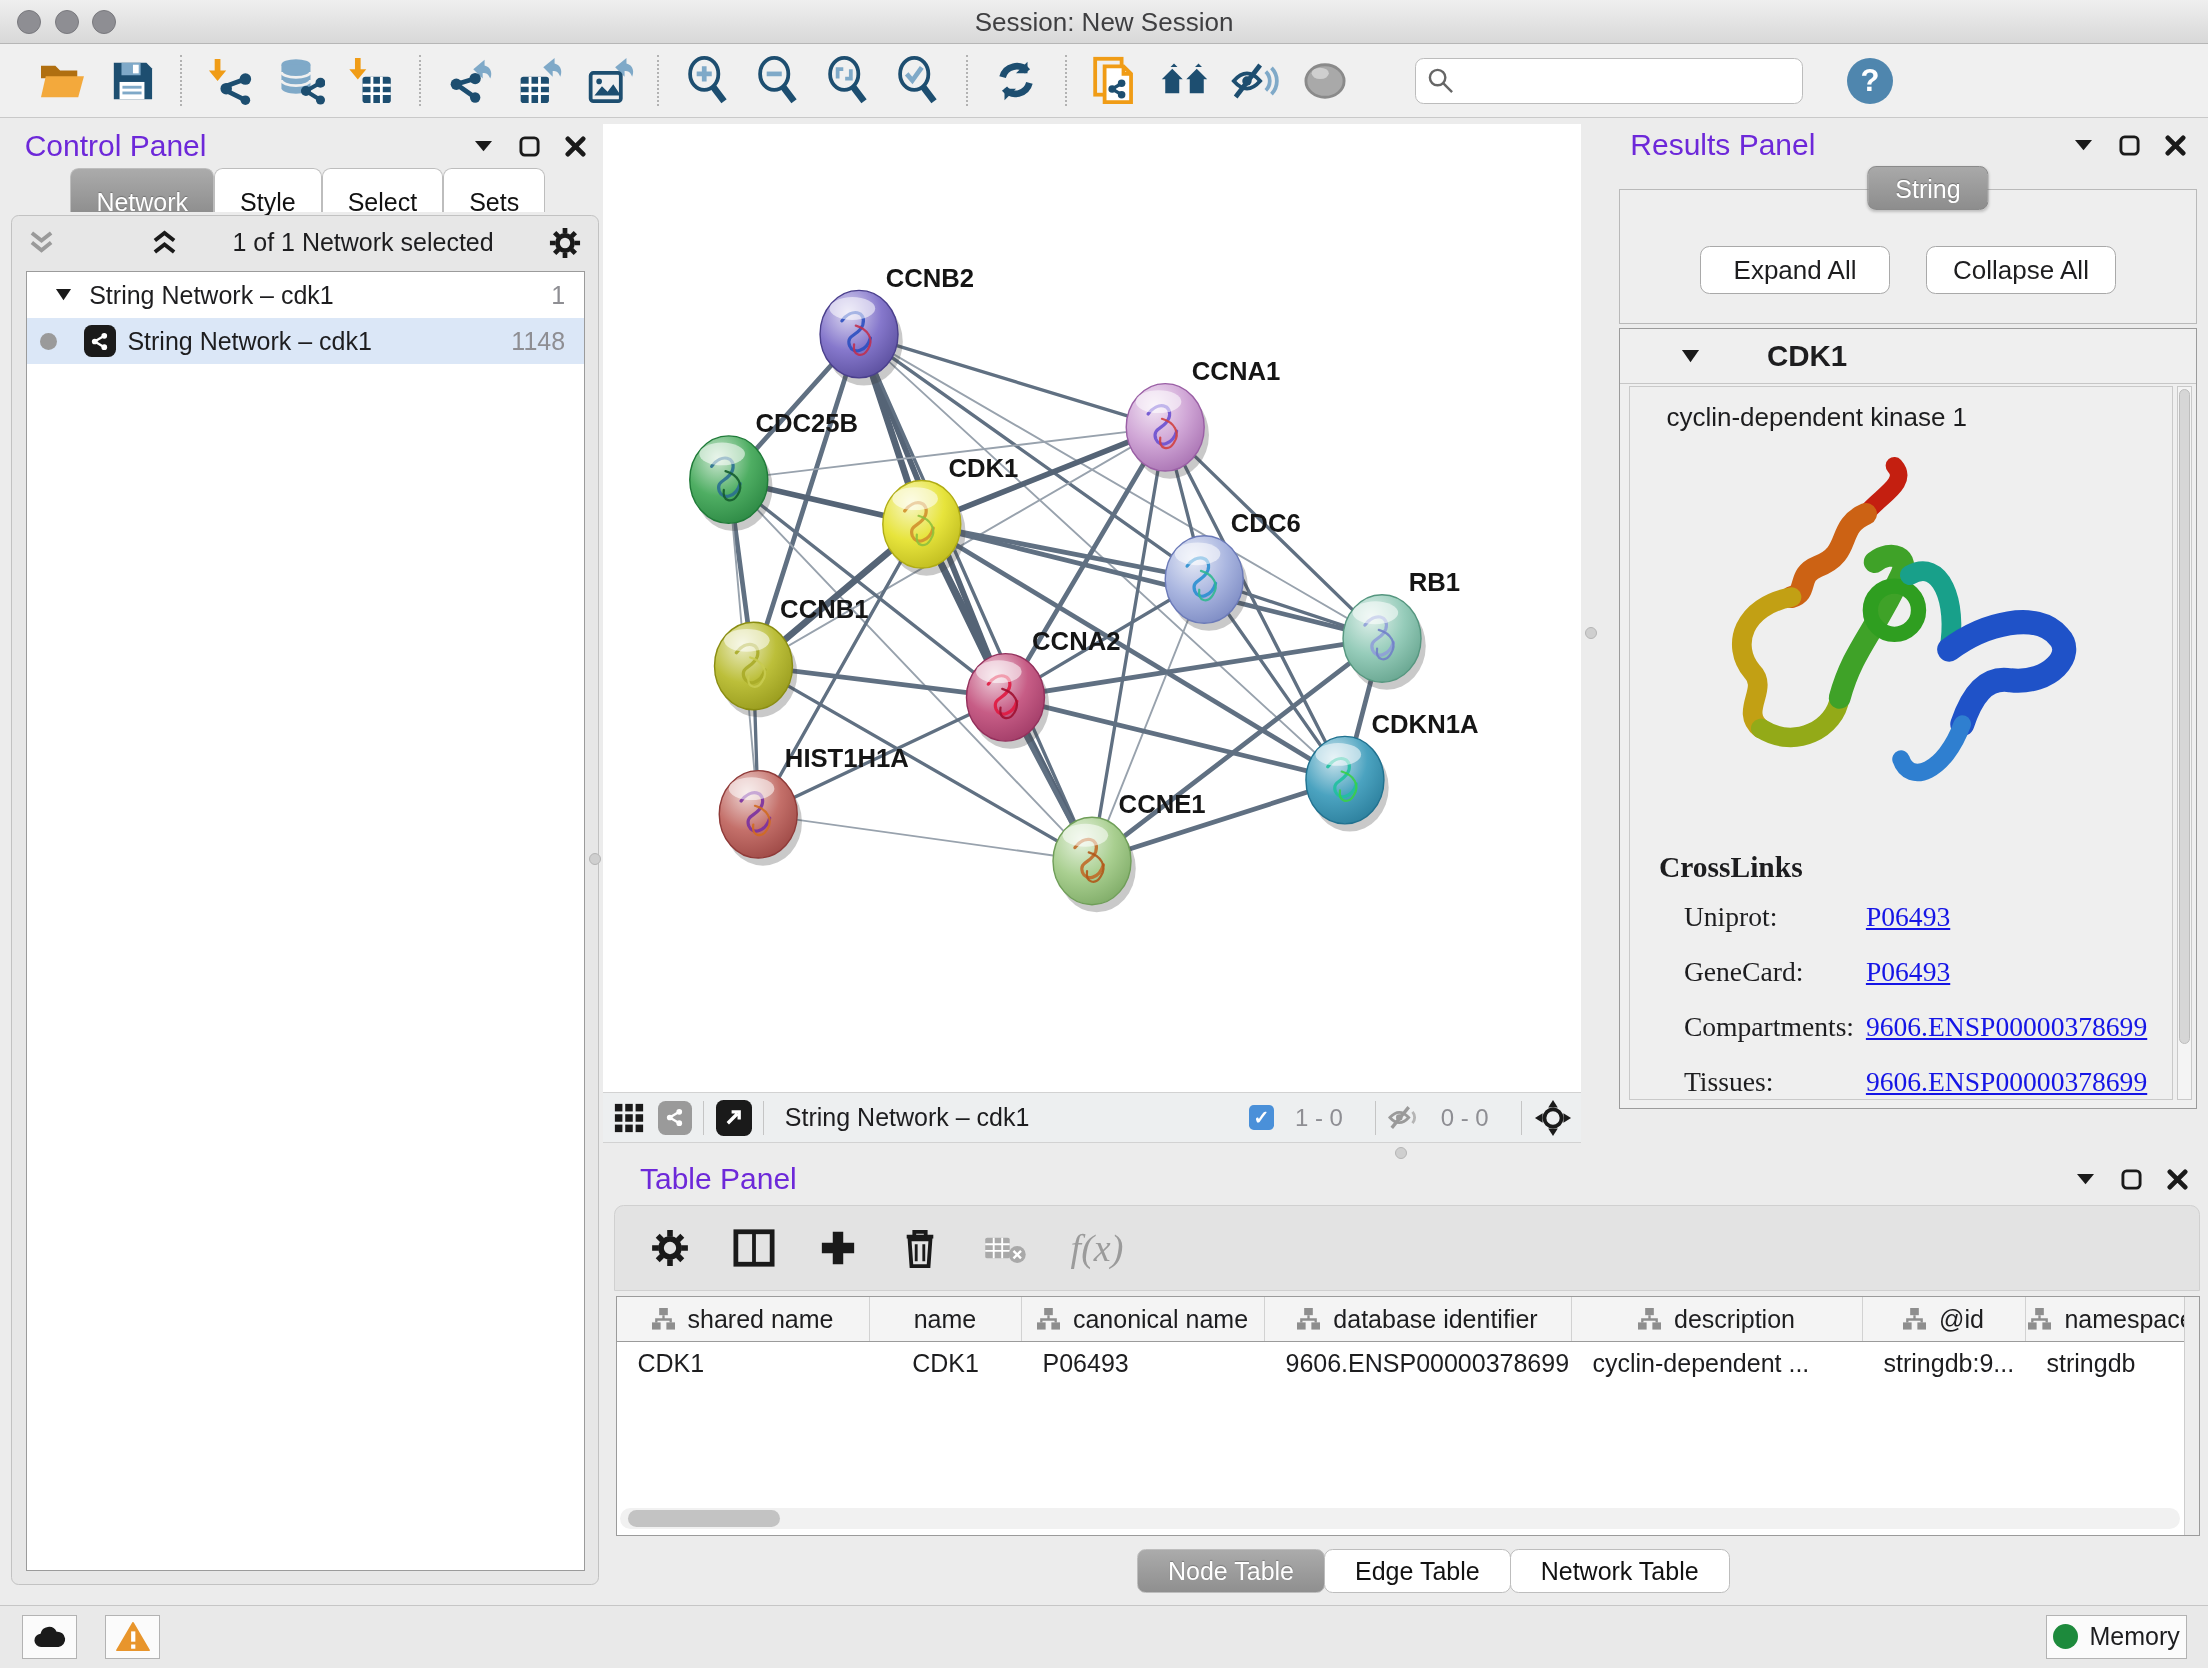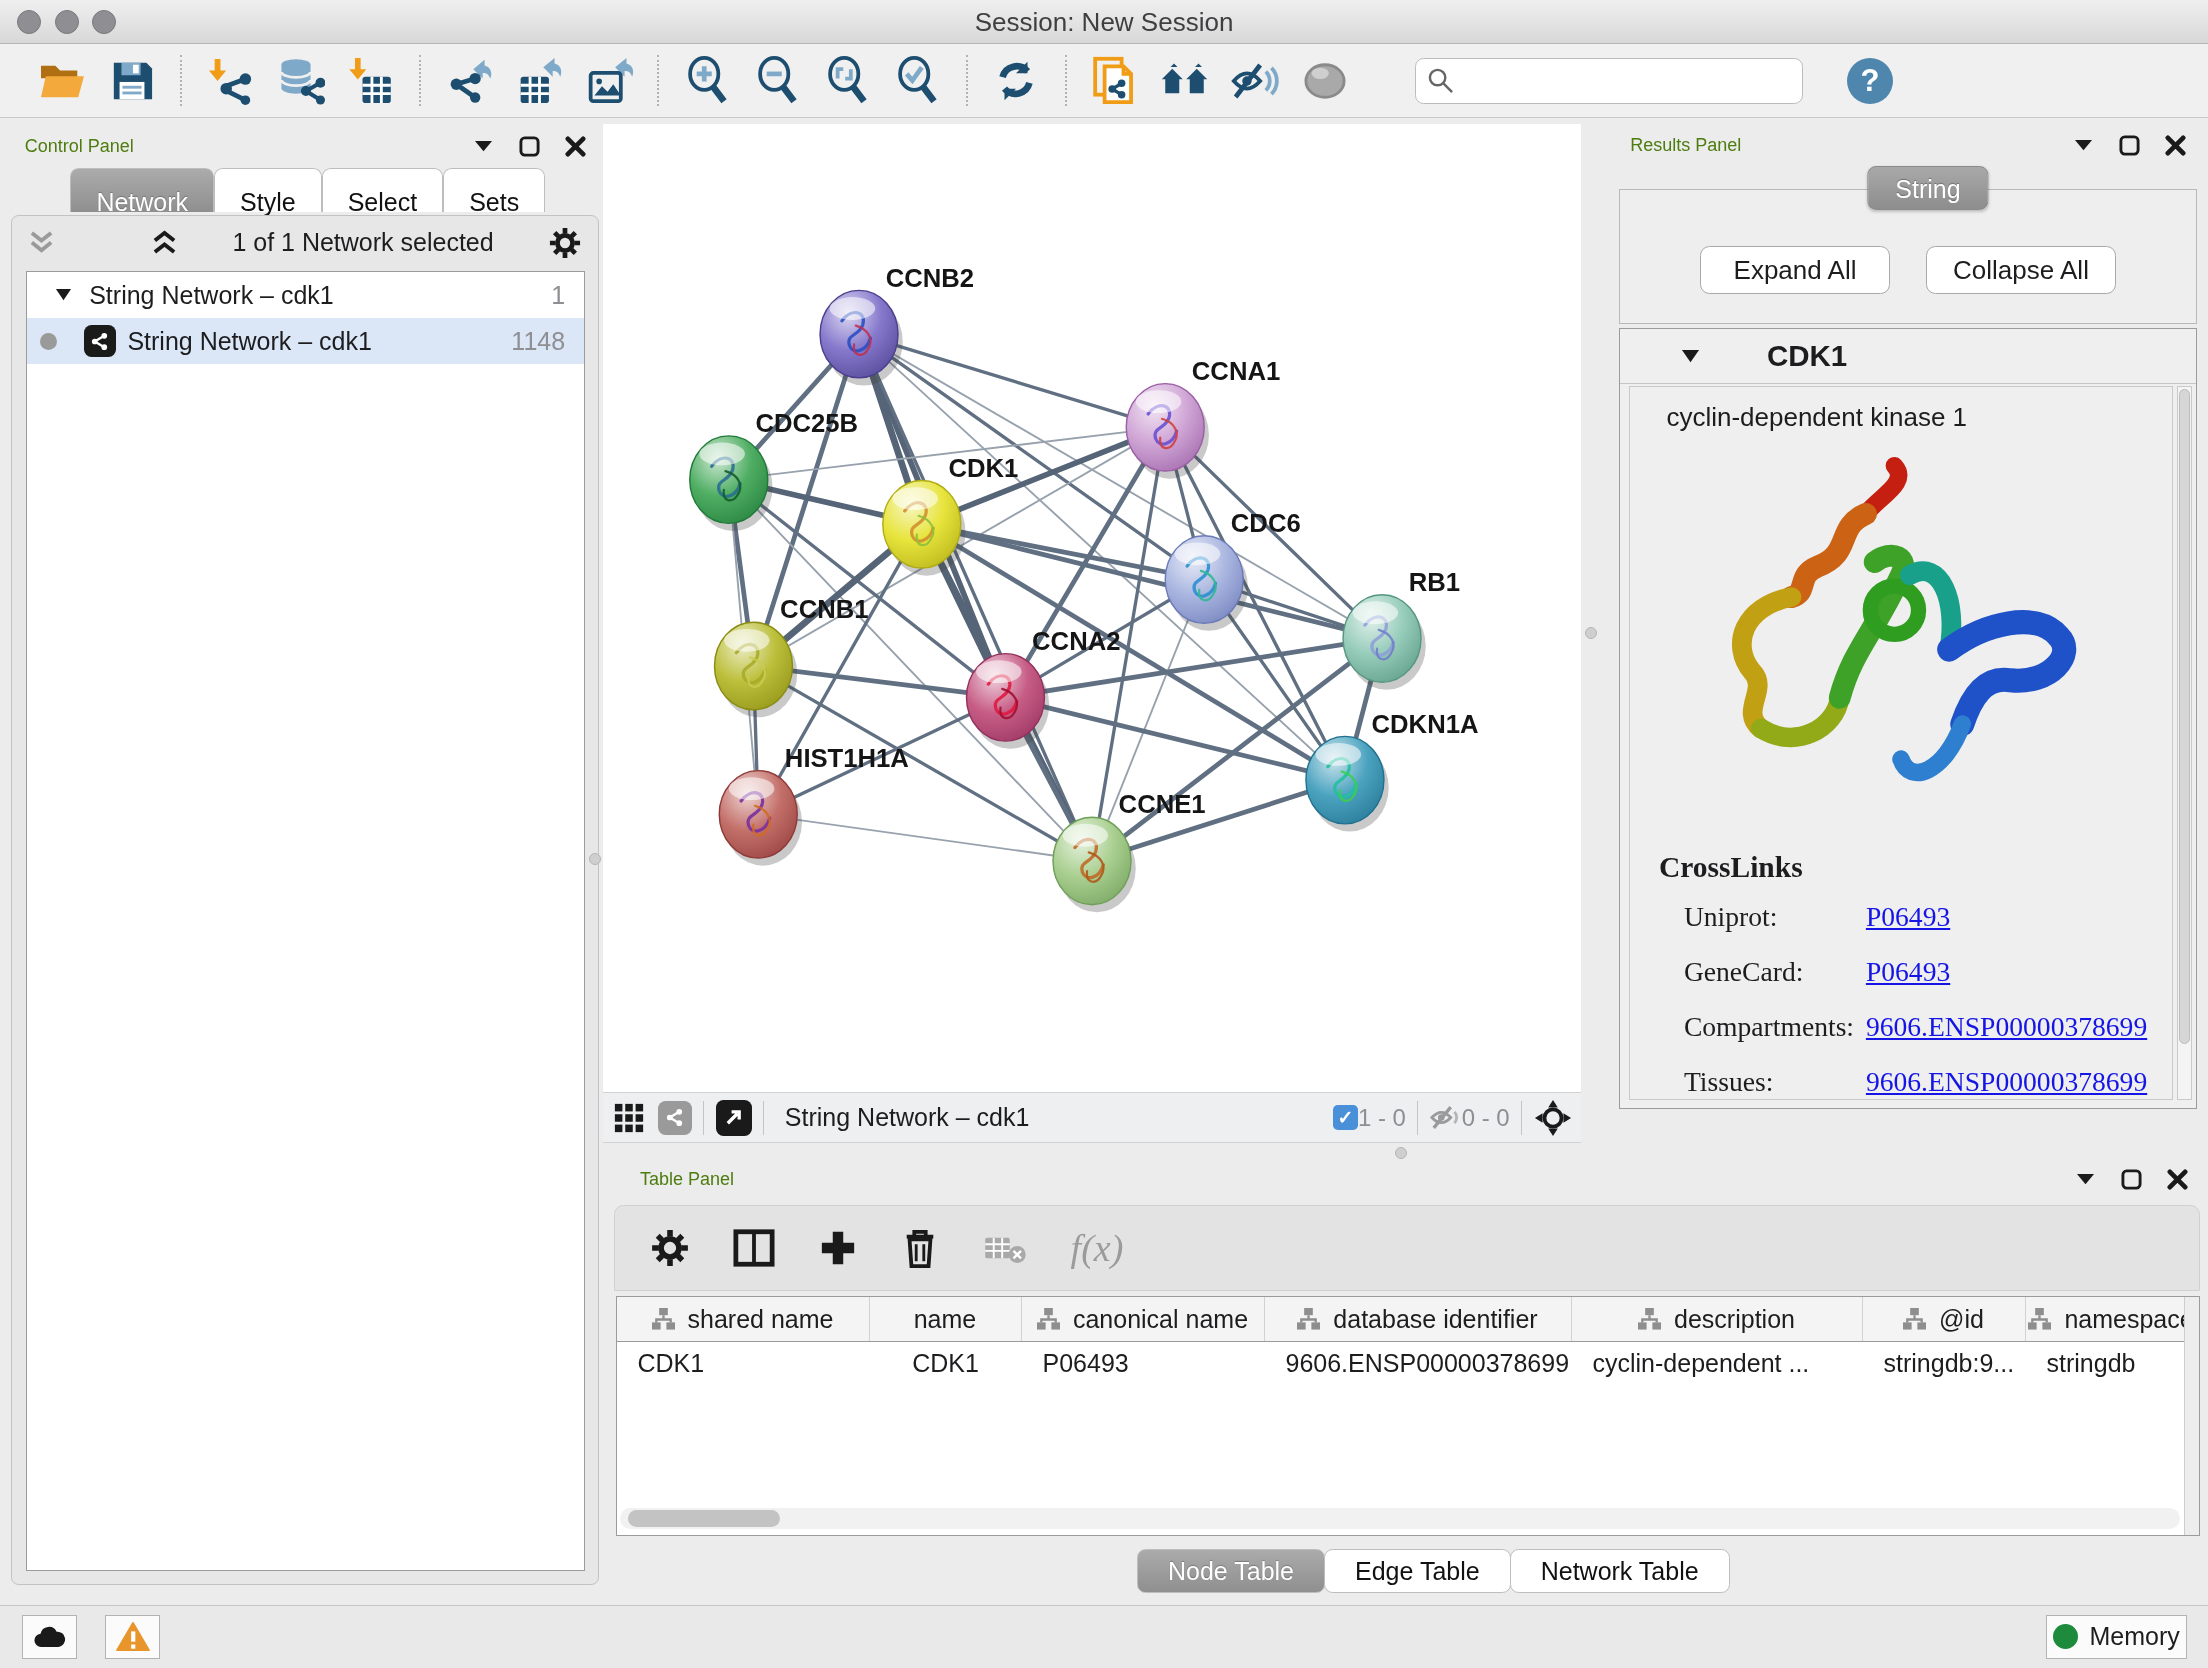--- a/index.html
+++ b/index.html
@@ -18,21 +18,21 @@
     border-bottom:1px solid #c9c9c9; display:flex; align-items:center; padding-left:27px; }
   .ticon { width:49px; height:49px; margin:0 10.5px; display:flex; align-items:center; justify-content:center; }
   .tsep { width:0; height:51px; border-left:2.9px dotted #b2b2b2; margin:0 13.3px; }
   .search-box { margin-left:55px; width:388px; height:46px; background:#fff; border:1.9px solid #bcbcbc;
     border-radius:8.6px; display:flex; align-items:center; padding:0 11.4px; }
   .search-box input { border:none; outline:none; font-size:24px; flex:1; font-family:"Liberation Sans",sans-serif; background:transparent; }
   .help-btn { margin-left:44px; width:46px; height:46px; border-radius:50%; background:#4f86ae;
     color:#fff; font-size:31px; font-weight:bold; display:flex; align-items:center; justify-content:center; }
 
   
-  .panel-title { font-size:18px; color:#4d7c0f; }
+  .panel-title { font-size:30px; color:#6d28d9; }
   .win-btns { display:flex; align-items:center; gap:25px; }
   .tab { display:inline-block; height:44px; line-height:42px; padding:12px 25px; font-size:25px;
     background:#fff; border:1px solid #bdbdbd; border-bottom:none; border-radius:8.6px 8.6px 0 0; color:#111; }
   .tab.active { background:linear-gradient(#ababab,#8f8f8f); color:#fff; text-shadow:0 -1px 1px rgba(0,0,0,.25); }
 
   
   .cp { position:absolute; left:11.4px; top:124px; width:588px; height:1461px; }
   .cp-header { height:44px; display:flex; align-items:center; justify-content:space-between; padding:0 13.3px; }
   .cp-tabs { padding-left:59px; height:46px; }
   .cp-body { position:absolute; left:0; top:91px; right:0; bottom:0; background:#e7e7e7;
@@ -44,21 +44,21 @@
   .tree-row .count { color:#8e8e93; }
   .row-sel { background:#dbe7f7; }
   .share-badge { width:32px; height:32px; background:#1a1a1a; border-radius:7.6px; display:flex; align-items:center; justify-content:center; margin-right:11.4px; }
 
   
   .canvas { position:absolute; left:603px; top:124px; width:978px; height:968px; background:#fff; }
   .net-bar { position:absolute; left:603px; top:1092px; width:978px; height:51px; background:#edeff0;
     border-top:1px solid #d2d2d2; border-bottom:1px solid #d2d2d2; display:flex; align-items:center; padding:0 9.5px; }
   .net-bar .vsep { width:0; height:34px; border-left:1px solid #c5c5c5; margin:0 11.4px; }
   .net-title { font-size:25px; margin-left:9.5px; flex:1; }
-  .net-count { font-size:24px; color:#8e8e93; margin:0 0; }
+  .net-count { font-size:24px; color:#8e8e93; margin:0 21px; }
   .dark-btn { width:36px; height:36px; background:#1a1a1a; border-radius:7.6px; display:flex; align-items:center; justify-content:center; }
   .gray-btn { width:34px; height:34px; background:#9a9a9a; border-radius:7.6px; display:flex; align-items:center; justify-content:center; }
   .chk { width:25px; height:25px; background:#4a90d9; border-radius:4.8px; display:flex; align-items:center; justify-content:center;
     color:#fff; font-size:19px; font-weight:bold; }
   .splitter-dot { position:absolute; width:12.4px; height:12.4px; border-radius:50%; background:#cfcfcf; border:1px solid #b5b5b5; }
 
   
   .rp { position:absolute; left:1617px; top:124px; width:582px; height:1033px; }
   .rp-header { height:42px; display:flex; align-items:center; justify-content:space-between; padding:0 13.3px; }
   .rp-tab { position:absolute; left:50%; transform:translateX(-50%); top:42px; z-index:2;

